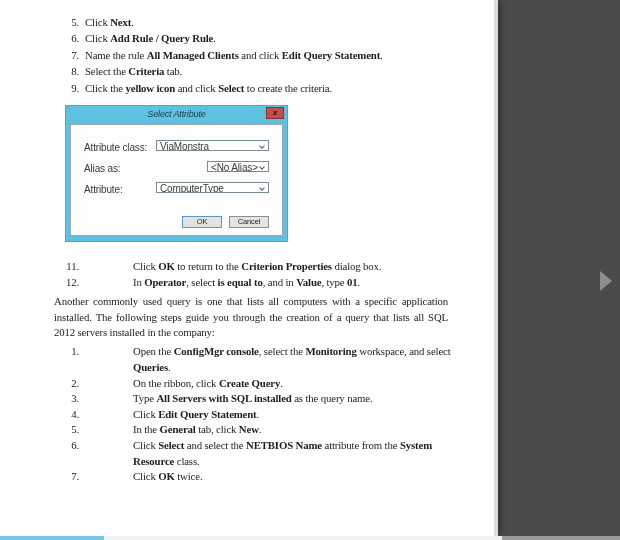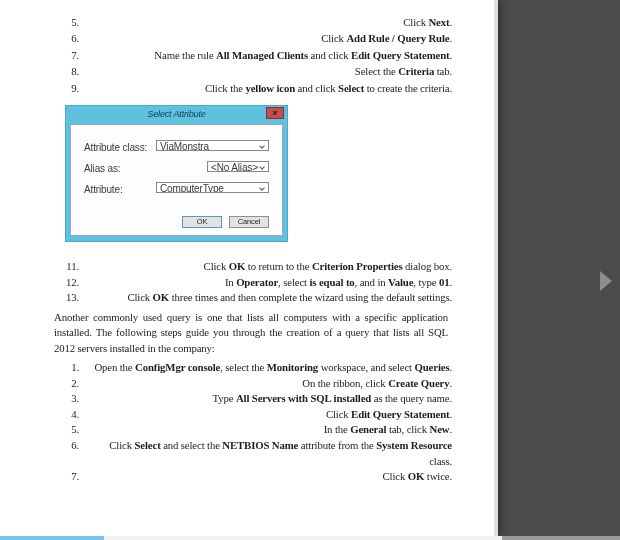--- a/index.html
+++ b/index.html
@@ -10,23 +10,23 @@
 
   
   .page{position:absolute;left:0;top:0;width:498px;height:536px;background:#ffffff;
         border-right:4px solid #dedede;box-shadow:3px 0 6px rgba(0,0,0,.35);}
   .content{padding:14px 42px 0 50px;font-size:10.8px;letter-spacing:-0.15px;color:#1e1e1e;}
 
   .seg-b{font-weight:bold;}
 
   .steps{margin:0;padding:0;}
   .step{display:flex;line-height:16.4px;}
-  .steps-mid .step,.steps-bottom .step{line-height:15.6px;}
+  .steps-mid .step,.steps-bottom .step{line-height:15.6px;gap:48px;}
   .step .num{flex:0 0 35px;width:35px;text-align:right;padding-right:6px;}
-  .step .txt{flex:1;text-align:right;}
+  .step .txt{flex:1;}
 
   
   .figure{margin:9px 0 0 15px;}
   .dialog{position:relative;width:223px;height:137px;background:#5ec1e0;
           border:1px solid #48a9c9;font-family:"Liberation Sans",sans-serif;}
   .dialog-titlebar{position:absolute;left:0;top:0;right:0;height:18px;font-style:italic;}
   .dialog-title{display:block;text-align:center;font-size:9px;line-height:17px;color:#173c49;}
   .dialog-close{position:absolute;top:1px;right:3px;width:18px;height:12px;background:#c0504d;
                 border:1px solid #8c2e2c;color:#2c0808;font-weight:bold;font-size:8px;
                 line-height:10px;text-align:center;}
@@ -137,24 +137,20 @@
       <div class="steps steps-mid">
 
       <div class="step">
             <span class="num">11.</span>
             <span class="txt"><span>Click </span><span class="seg-b">OK</span><span> to return to the </span><span class="seg-b">Criterion Properties</span><span> dialog box.</span></span>
           </div>
           <div class="step">
             <span class="num">12.</span>
             <span class="txt"><span>In </span><span class="seg-b">Operator</span><span>, select </span><span class="seg-b">is equal to</span><span>, and in </span><span class="seg-b">Value</span><span>, type </span><span class="seg-b">01</span><span>.</span></span>
           </div>
-          <div class="step">
-            <span class="num">13.</span>
-            <span class="txt"><span>Click </span><span class="seg-b">OK</span><span> three times and then complete the wizard using the default settings.</span></span>
-          </div>
         </div>
 
       <p class="section-paragraph">Another commonly used query is one that lists all computers with a specific application installed. The following steps guide you through the creation of a query that lists all SQL 2012 servers installed in the company:</p>
 
       <div class="steps steps-bottom">
 
       <div class="step">
             <span class="num">1.</span>
             <span class="txt"><span>Open the </span><span class="seg-b">ConfigMgr console</span><span>, select the </span><span class="seg-b">Monitoring</span><span> workspace, and select </span><span class="seg-b">Queries</span><span>.</span></span>
           </div>

